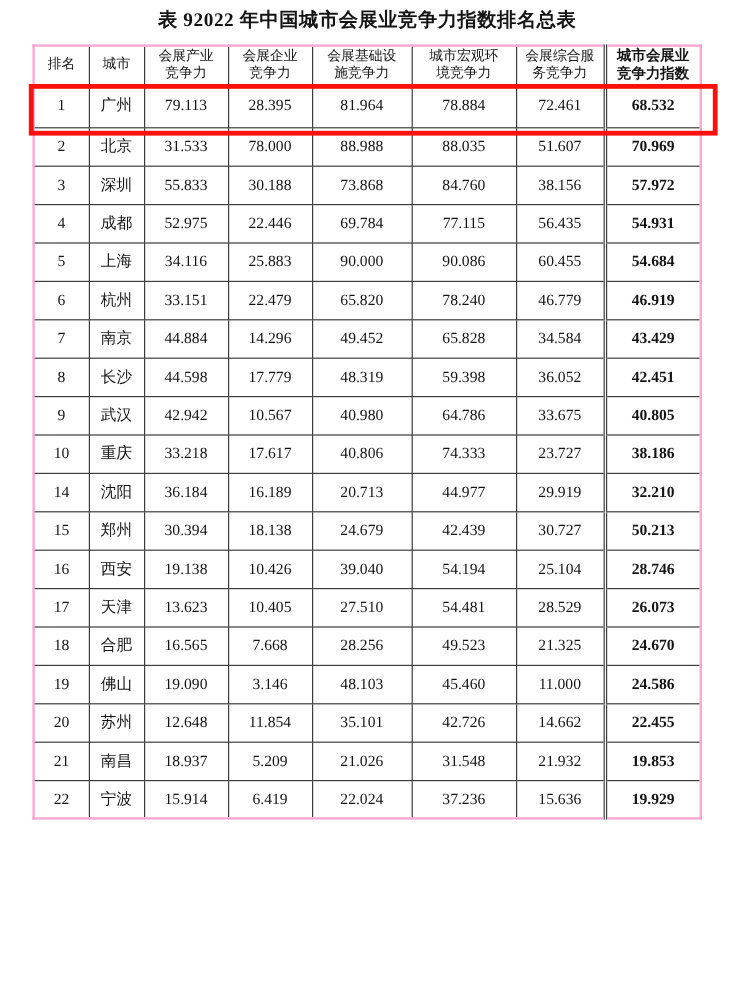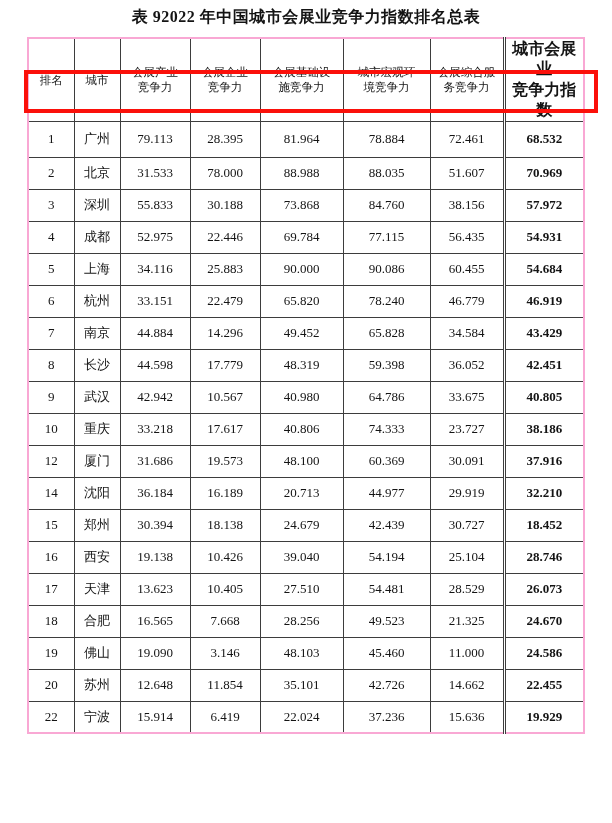--- a/index.html
+++ b/index.html
@@ -42,21 +42,21 @@
     font-size: 11.5px;
     line-height: 1.28;
   }
   .rank-table td { font-size: 13px; }
   .rank-table tbody tr { height: 32px; }
   .rank-table tbody tr.row-first { height: 36px; }
   .rank-table .index-col {
     font-weight: bold;
     border-left: 3px double #3d3d3d;
   }
-  .rank-table th.index-col { font-size: 16px; font-family: Liberation Serif, serif; }
+  .rank-table th.index-col { font-size: 12px; font-family: Liberation Serif, serif; }
   .highlight-box {
     position: absolute;
     left: 24px; top: 70px;
     width: 574px; height: 43px;
     border: 4px solid #fb100a;
     box-sizing: border-box;
     pointer-events: none;
   }
 </style>
 </head>
@@ -206,48 +206,38 @@
         <td>10</td>
         <td>重庆</td>
         <td>33.218</td>
         <td>17.617</td>
         <td>40.806</td>
         <td>74.333</td>
         <td>23.727</td>
         <td class="index-col">38.186</td>
       </tr>
       <tr>
-        <td>12</td>
-        <td>厦门</td>
-        <td>31.686</td>
-        <td>19.573</td>
-        <td>48.100</td>
-        <td>60.369</td>
-        <td>30.091</td>
-        <td class="index-col">37.916</td>
-      </tr>
-      <tr>
         <td>14</td>
         <td>沈阳</td>
         <td>36.184</td>
         <td>16.189</td>
         <td>20.713</td>
         <td>44.977</td>
         <td>29.919</td>
         <td class="index-col">32.210</td>
       </tr>
       <tr>
         <td>15</td>
         <td>郑州</td>
         <td>30.394</td>
         <td>18.138</td>
         <td>24.679</td>
         <td>42.439</td>
         <td>30.727</td>
-        <td class="index-col">18.452</td>
+        <td class="index-col">50.213</td>
       </tr>
       <tr>
         <td>16</td>
         <td>西安</td>
         <td>19.138</td>
         <td>10.426</td>
         <td>39.040</td>
         <td>54.194</td>
         <td>25.104</td>
         <td class="index-col">28.746</td>
@@ -286,20 +276,30 @@
         <td>20</td>
         <td>苏州</td>
         <td>12.648</td>
         <td>11.854</td>
         <td>35.101</td>
         <td>42.726</td>
         <td>14.662</td>
         <td class="index-col">22.455</td>
       </tr>
       <tr>
+        <td>21</td>
+        <td>南昌</td>
+        <td>18.937</td>
+        <td>5.209</td>
+        <td>21.026</td>
+        <td>31.548</td>
+        <td>21.932</td>
+        <td class="index-col">19.853</td>
+      </tr>
+      <tr>
         <td>22</td>
         <td>宁波</td>
         <td>15.914</td>
         <td>6.419</td>
         <td>22.024</td>
         <td>37.236</td>
         <td>15.636</td>
         <td class="index-col">19.929</td>
       </tr>
     </tbody>

